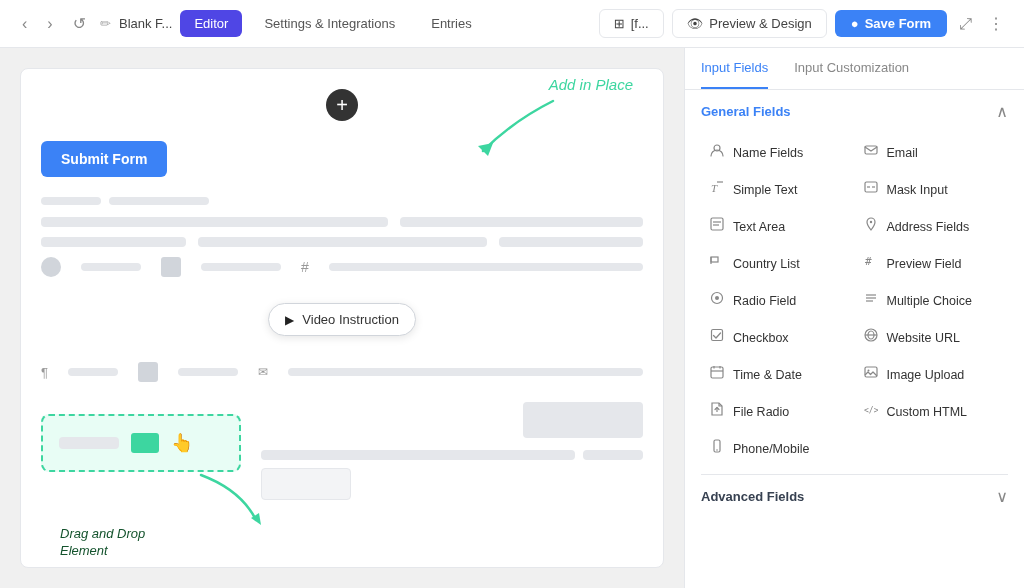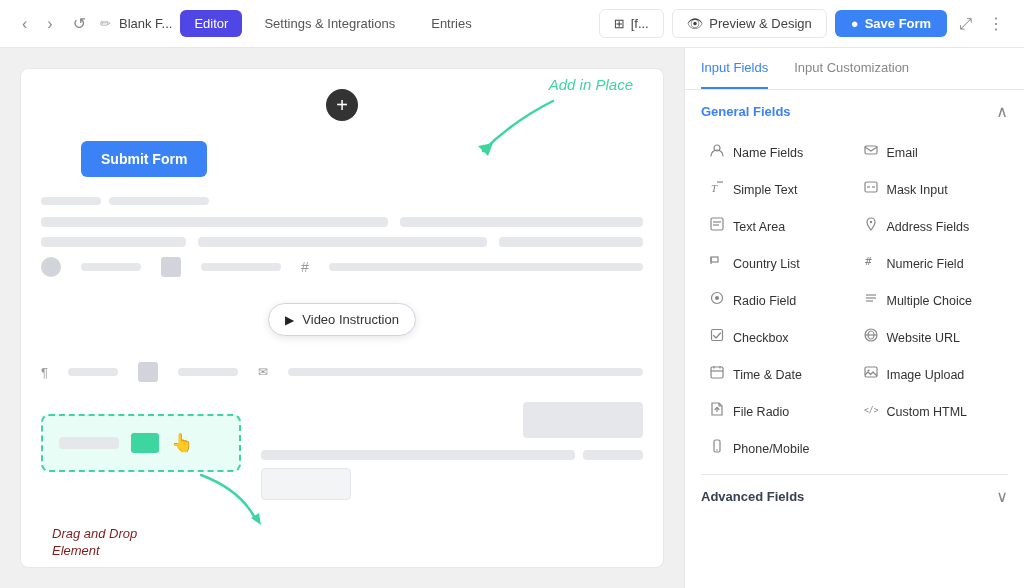--- a/index.html
+++ b/index.html
@@ -44,21 +44,21 @@
     .add-btn-area { display: flex; justify-content: center; margin-bottom: 20px; }
     .add-circle {
       width: 32px; height: 32px; border-radius: 50%; background: #333; color: #fff;
       border: none; font-size: 20px; cursor: pointer; display: flex; align-items: center; justify-content: center;
       font-weight: 300;
     }
 
     .submit-btn-area { margin-bottom: 20px; }
     .submit-btn {
       background: #3b82f6; color: #fff; border: none; padding: 10px 20px;
-      border-radius: 6px; font-size: 14px; font-weight: 600; cursor: pointer; margin-left: 40px;
+      border-radius: 6px; font-size: 14px; font-weight: 600; cursor: pointer;
     }
 
     
     .field-row { display: flex; gap: 12px; margin-bottom: 10px; }
     .field-block {
       height: 10px; background: #e5e7eb; border-radius: 4px; flex: 1;
     }
     .field-block.short { flex: 0.5; }
     .field-block.medium { flex: 0.7; }
     .field-icon-row { display: flex; gap: 20px; margin-bottom: 10px; align-items: center; }
@@ -228,21 +228,21 @@
         <div style="position:relative;">
           <div class="drag-drop-area">
             <div class="element-bar"></div>
             <div class="green-block"></div>
             <span class="drag-cursor">👆</span>
           </div>
           <svg width="80" height="60" style="position:absolute; bottom:-30px; right:-30px;">
             <path d="M 10 5 Q 50 20, 65 50" stroke="#3dd6a0" stroke-width="2.5" fill="none" stroke-linecap="round"></path>
             <polygon points="60,48 70,55 68,43" fill="#3dd6a0"></polygon>
           </svg>
-          <div style="color:#7f1d1d; font-size:13px; font-style:italic; font-weight:500; position:absolute; bottom:-60px; left:11px; line-height:1.3; white-space:pre;">Drag and Drop
+          <div style="color:#14532d; font-size:13px; font-style:italic; font-weight:500; position:absolute; bottom:-60px; left:19px; line-height:1.3; white-space:pre;">Drag and Drop
 Element</div>
         </div>
 
         <div style="flex:1; display:flex; flex-direction:column; gap:8px; padding-top:0;">
           <div style="background:#e5e7eb; height:36px; border-radius:4px; width:120px; align-self:flex-end;"></div>
           <div style="display:flex; gap:8px; margin-top:4px;">
             <div style="background:#e5e7eb; height:10px; border-radius:4px; flex:1;"></div>
             <div style="background:#e5e7eb; height:10px; border-radius:4px; width:60px;"></div>
           </div>
           <div style="background:#f3f4f6; border:1px solid #e5e7eb; height:32px; border-radius:4px; width:90px;"></div>
@@ -315,21 +315,21 @@
       <span class="field-item-icon"><svg width="14" height="14" viewBox="0 0 14 14" fill="none">
                 <rect x="1" y="3" width="7" height="5" stroke="#888" stroke-width="1.2"></rect>
                 <line x1="1" y1="3" x2="1" y2="10" stroke="#888" stroke-width="1.2"></line>
               </svg></span>
       <span>Country List</span>
     </button>
           <button class="field-item">
       <span class="field-item-icon"><svg width="14" height="14" viewBox="0 0 14 14" fill="none">
                 <text x="1" y="11" font-size="11" fill="#888" font-family="monospace">#</text>
               </svg></span>
-      <span>Numeric Field</span>
+      <span>Preview Field</span>
     </button>
           <button class="field-item">
       <span class="field-item-icon"><svg width="14" height="14" viewBox="0 0 14 14" fill="none">
                 <circle cx="7" cy="7" r="5.5" stroke="#888" stroke-width="1.2"></circle>
                 <circle cx="7" cy="7" r="2" fill="#888"></circle>
               </svg></span>
       <span>Radio Field</span>
     </button>
           <button class="field-item">
       <span class="field-item-icon"><svg width="14" height="14" viewBox="0 0 14 14" fill="none">

